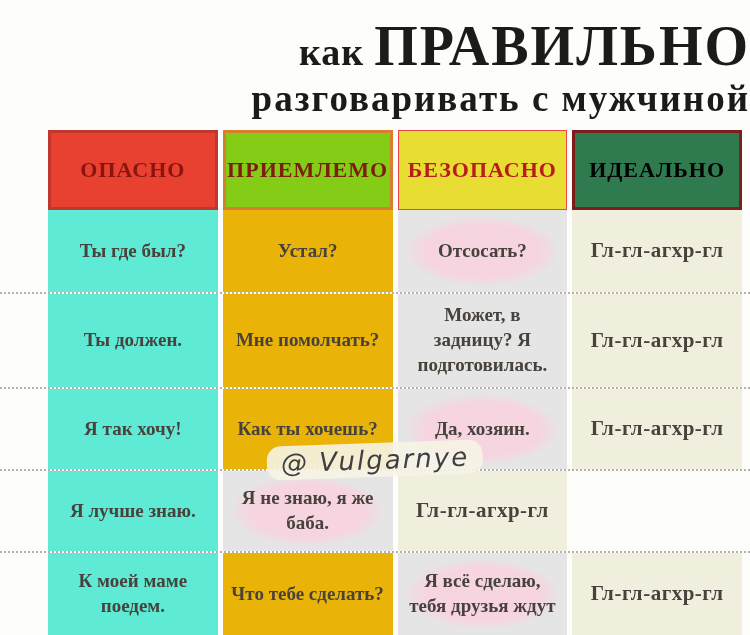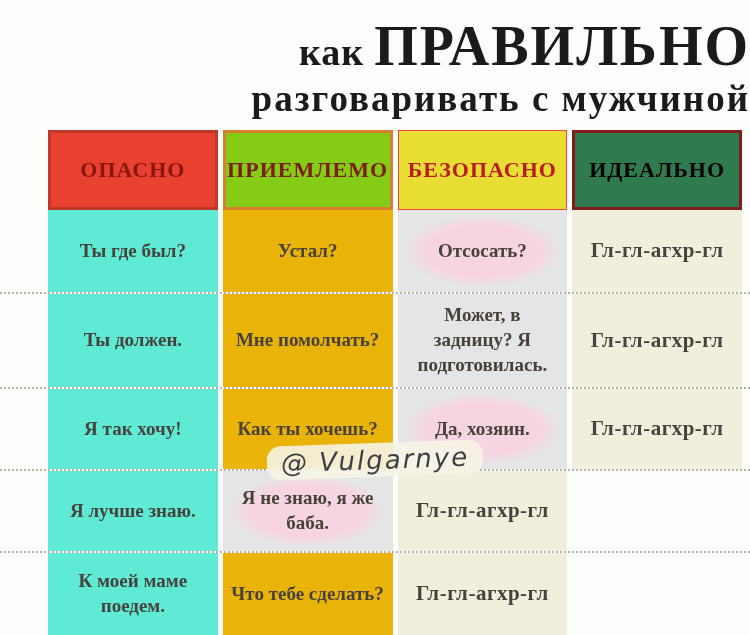--- a/index.html
+++ b/index.html
@@ -202,20 +202,23 @@
     </div>
 
     <div class="trow r5">
       <div class="grid-row">
         <div class="cell c1">
             <span>К моей маме поедем.</span>
           </div>
         <div class="cell c2">
             <span>Что тебе сделать?</span>
           </div>
+        <div class="cell c3 blob">
+            <span>Я всё сделаю, тебя друзья ждут</span>
+          </div>
         <div class="cell c4">
             <span>Гл-гл-агхр-гл</span>
           </div>
       </div>
     </div>
 
   </div>
 
   <div class="watermark">@ Vulgarnye</div>
 

